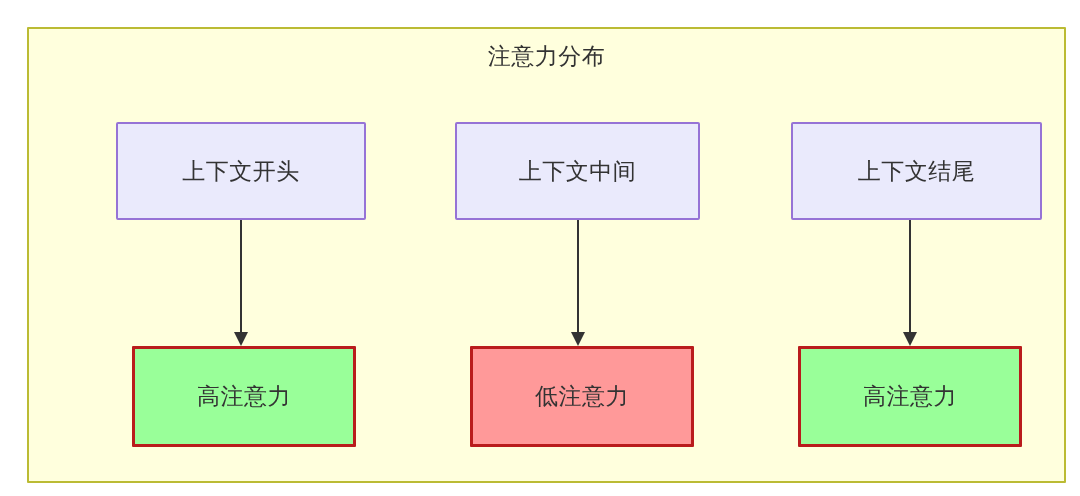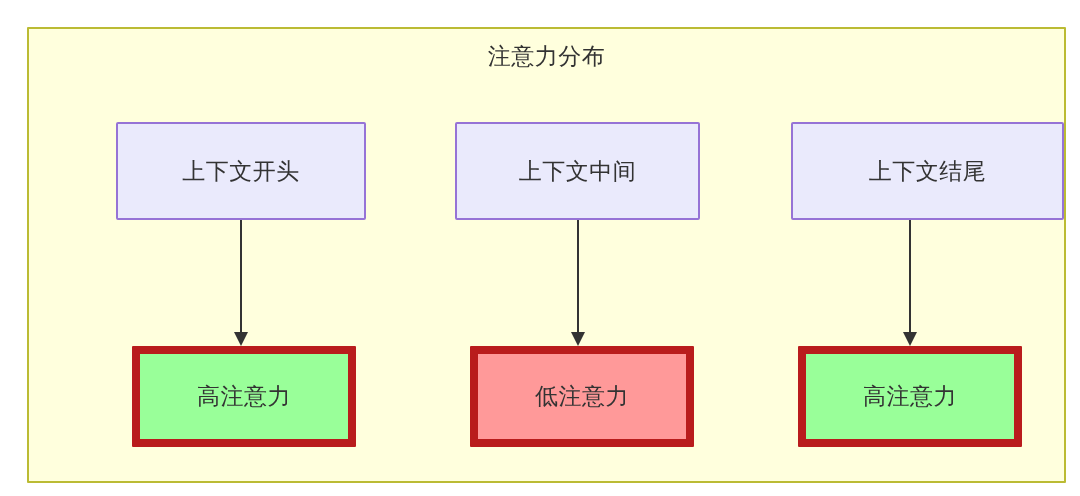--- a/index.html
+++ b/index.html
@@ -57,27 +57,27 @@
     display: flex;
     align-items: center;
     justify-content: center;
     font-size: 23px;
     color: #333333;
     letter-spacing: 0.5px;
     white-space: nowrap;
   }
   .node-top.c0 { left: 87px;  top: 93px; width: 250px; height: 98px; }
   .node-top.c1 { left: 426px; top: 93px; width: 245px; height: 98px; }
-  .node-top.c2 { left: 762px; top: 93px; width: 273px; height: 98px; }
+  .node-top.c2 { left: 762px; top: 93px; width: 251px; height: 98px; }
 
   
   .node-bottom {
     position: absolute;
     box-sizing: border-box;
-    border: 8px solid #b91c1c;
+    border: 3px solid #b91c1c;
     border-radius: 1px;
     display: flex;
     align-items: center;
     justify-content: center;
     font-size: 23px;
     color: #333333;
     letter-spacing: 0.5px;
     white-space: nowrap;
   }
   .node-bottom.c0 { left: 103px; top: 317px; width: 224px; height: 101px; }

